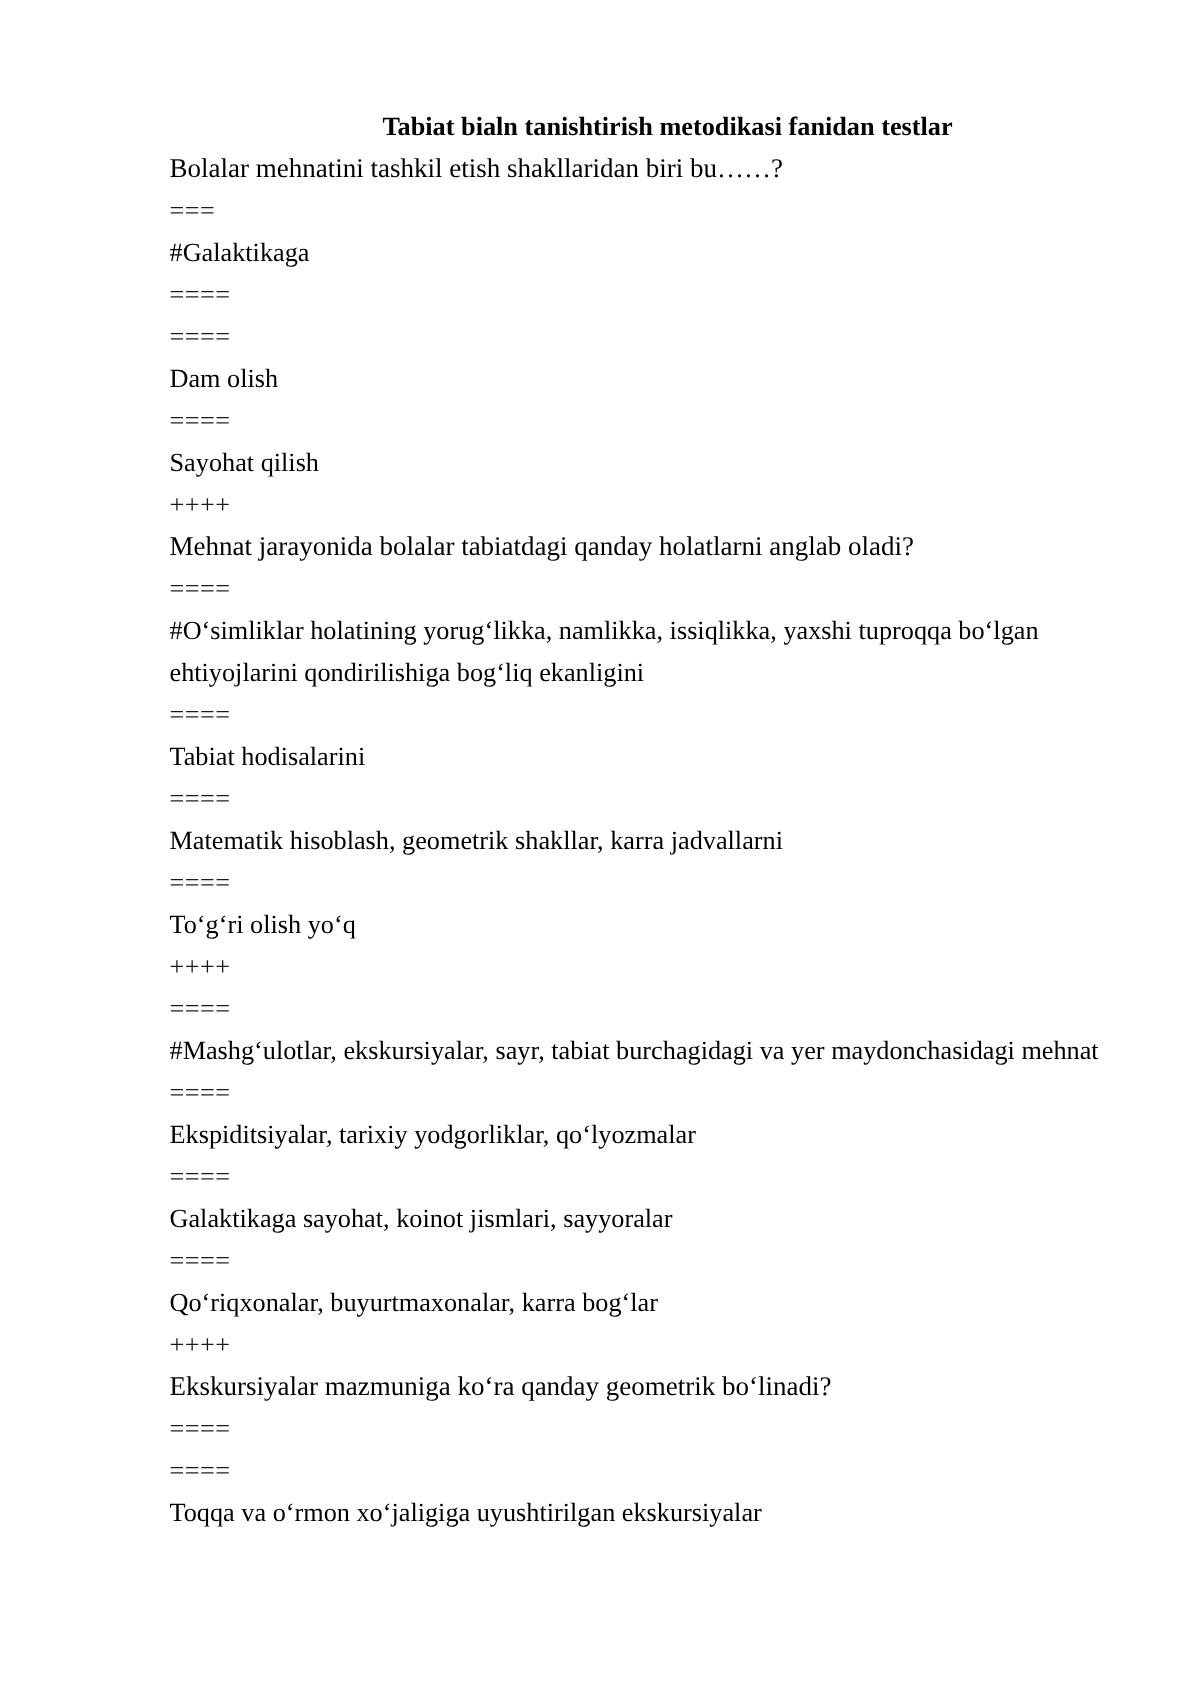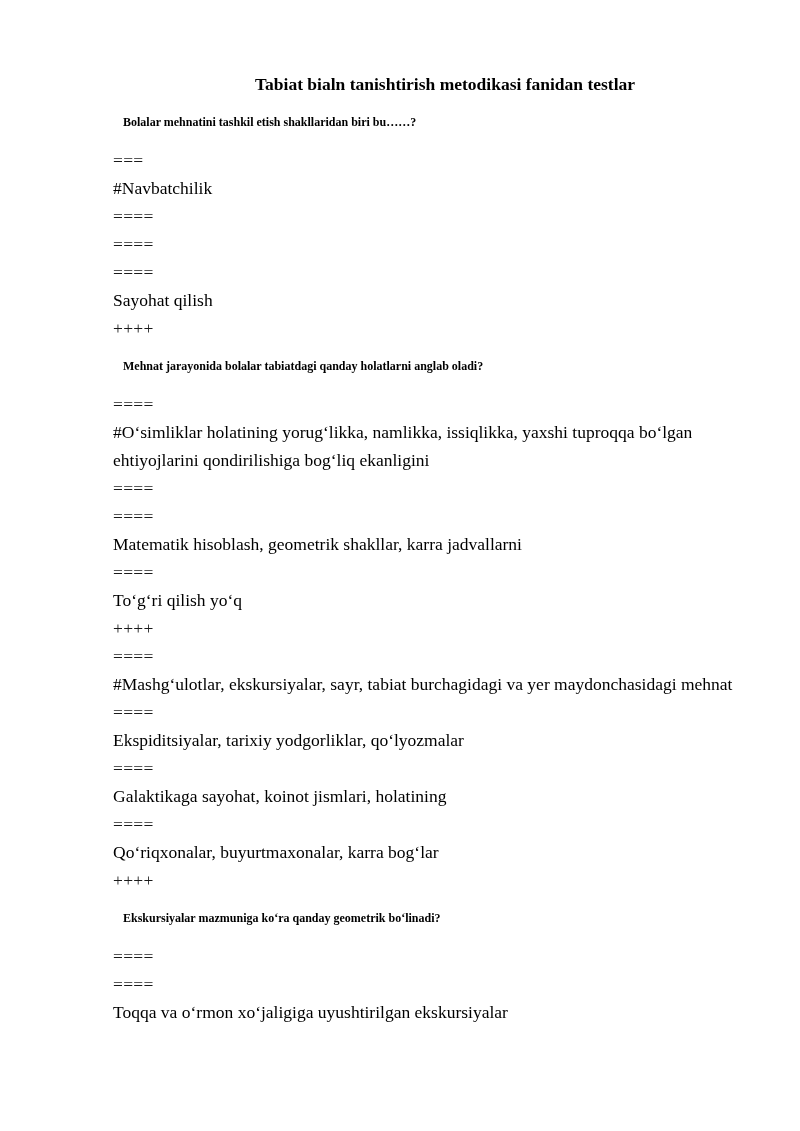--- a/index.html
+++ b/index.html
@@ -24,24 +24,24 @@
   }
   .doc-title {
     font-weight: bold;
     font-size: 17.5px;
     line-height: 28px;
     margin: 0 0 0 0;
     text-indent: 142px;
     white-space: nowrap;
   }
   .question {
-    font-weight: bold;
-    font-size: 12px;
+    font-weight: normal;
+    font-size: 18px;
     line-height: 28px;
-    margin: 10px;
+    margin: 0;
     max-width: 630px;
   }
   .option {
     font-weight: normal;
     font-size: 17.5px;
     line-height: 28px;
     margin: 0;
     max-width: 632px;
   }
   .sep {
@@ -55,41 +55,43 @@
   .sep-plus { color: #1a1a1a; }
 </style>
 </head>
 <body>
 
 <div class="page">
   <p class="doc-title">Tabiat bialn tanishtirish metodikasi fanidan testlar</p>
   <div id="content">
       <p class="question">Bolalar mehnatini tashkil etish shakllaridan biri bu……?</p>
       <p class="sep sep-eq">===</p>
-      <p class="option">#Navbatchilik</p>
+      <p class="option">#Galaktikaga</p>
       <p class="sep sep-eq">====</p>
       <p class="sep sep-eq">====</p>
+      <p class="option">Dam olish</p>
       <p class="sep sep-eq">====</p>
       <p class="option">Sayohat qilish</p>
       <p class="sep sep-plus">++++</p>
       <p class="question">Mehnat jarayonida bolalar tabiatdagi qanday holatlarni anglab oladi?</p>
       <p class="sep sep-eq">====</p>
       <p class="option">#Oʻsimliklar holatining yorugʻlikka, namlikka, issiqlikka, yaxshi tuproqqa boʻlgan ehtiyojlarini qondirilishiga bogʻliq ekanligini</p>
       <p class="sep sep-eq">====</p>
+      <p class="option">Tabiat hodisalarini</p>
       <p class="sep sep-eq">====</p>
       <p class="option">Matematik hisoblash, geometrik shakllar, karra jadvallarni</p>
       <p class="sep sep-eq">====</p>
-      <p class="option">Toʻgʻri qilish yoʻq</p>
+      <p class="option">Toʻgʻri olish yoʻq</p>
       <p class="sep sep-plus">++++</p>
       <p class="sep sep-eq">====</p>
       <p class="option">#Mashgʻulotlar, ekskursiyalar, sayr, tabiat burchagidagi va yer maydonchasidagi mehnat</p>
       <p class="sep sep-eq">====</p>
       <p class="option">Ekspiditsiyalar, tarixiy yodgorliklar, qoʻlyozmalar</p>
       <p class="sep sep-eq">====</p>
-      <p class="option">Galaktikaga sayohat, koinot jismlari, holatining</p>
+      <p class="option">Galaktikaga sayohat, koinot jismlari, sayyoralar</p>
       <p class="sep sep-eq">====</p>
       <p class="option">Qoʻriqxonalar, buyurtmaxonalar, karra bogʻlar</p>
       <p class="sep sep-plus">++++</p>
       <p class="question">Ekskursiyalar mazmuniga koʻra qanday geometrik boʻlinadi?</p>
       <p class="sep sep-eq">====</p>
       <p class="sep sep-eq">====</p>
       <p class="option">Toqqa va oʻrmon xoʻjaligiga uyushtirilgan ekskursiyalar</p>
     </div>
 </div>
 

